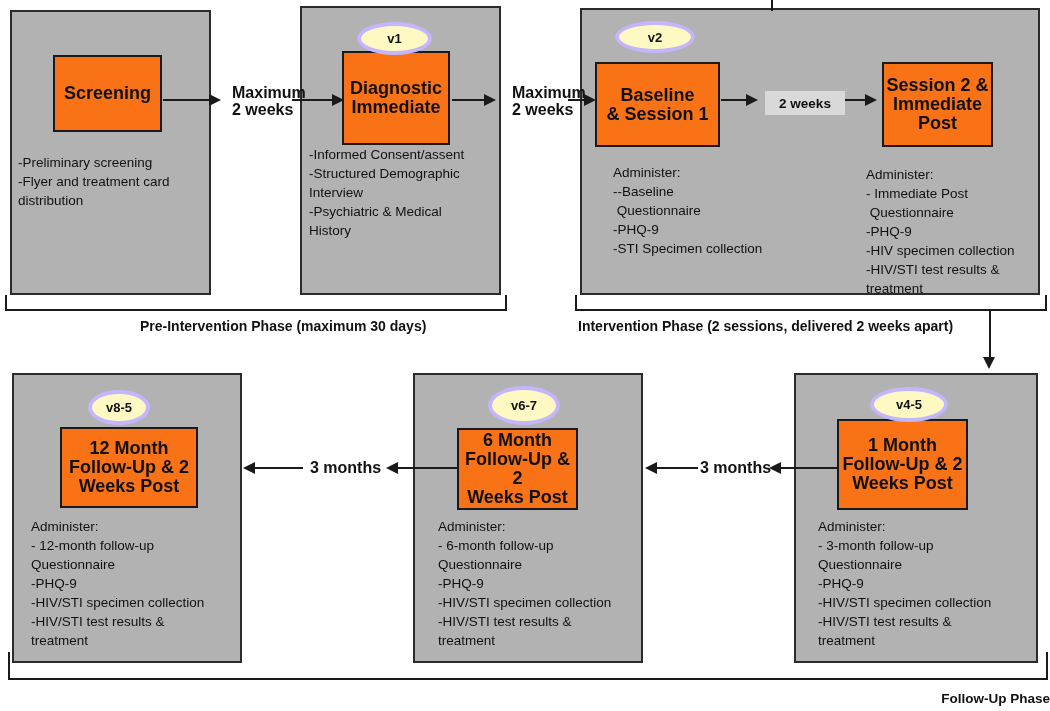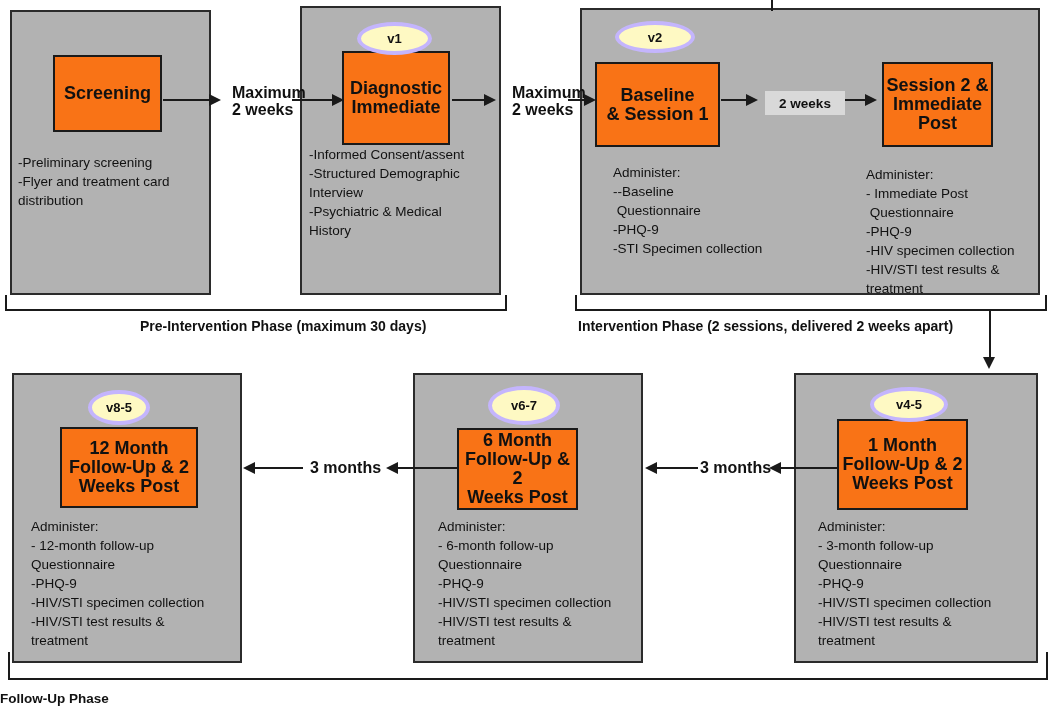--- a/index.html
+++ b/index.html
@@ -187,15 +187,15 @@
   <div class="phase-label" style="left:140px; top:318px;">Pre-Intervention Phase (maximum 30 days)</div>
 
   <div class="hline" style="left:575px; top:309px; width:472px;"></div>
   <div class="vline" style="left:575px; top:295px; height:16px;"></div>
   <div class="vline" style="left:1045px; top:295px; height:16px;"></div>
   <div class="phase-label" style="left:578px; top:318px;">Intervention Phase (2 sessions, delivered 2 weeks apart)</div>
 
   <div class="hline" style="left:8px; top:678px; width:1040px;"></div>
   <div class="vline" style="left:8px; top:652px; height:28px;"></div>
   <div class="vline" style="left:1046px; top:652px; height:28px;"></div>
-  <div class="phase-label" style="left:0px; top:691px; width:1050px; text-align:left; font-size:13.5px;">Follow-Up Phase</div>
+  <div class="phase-label" style="left:0px; top:691px; width:1050px; text-align:right; font-size:13.5px;">Follow-Up Phase</div>
 
 </div>
 
 </body></html>

